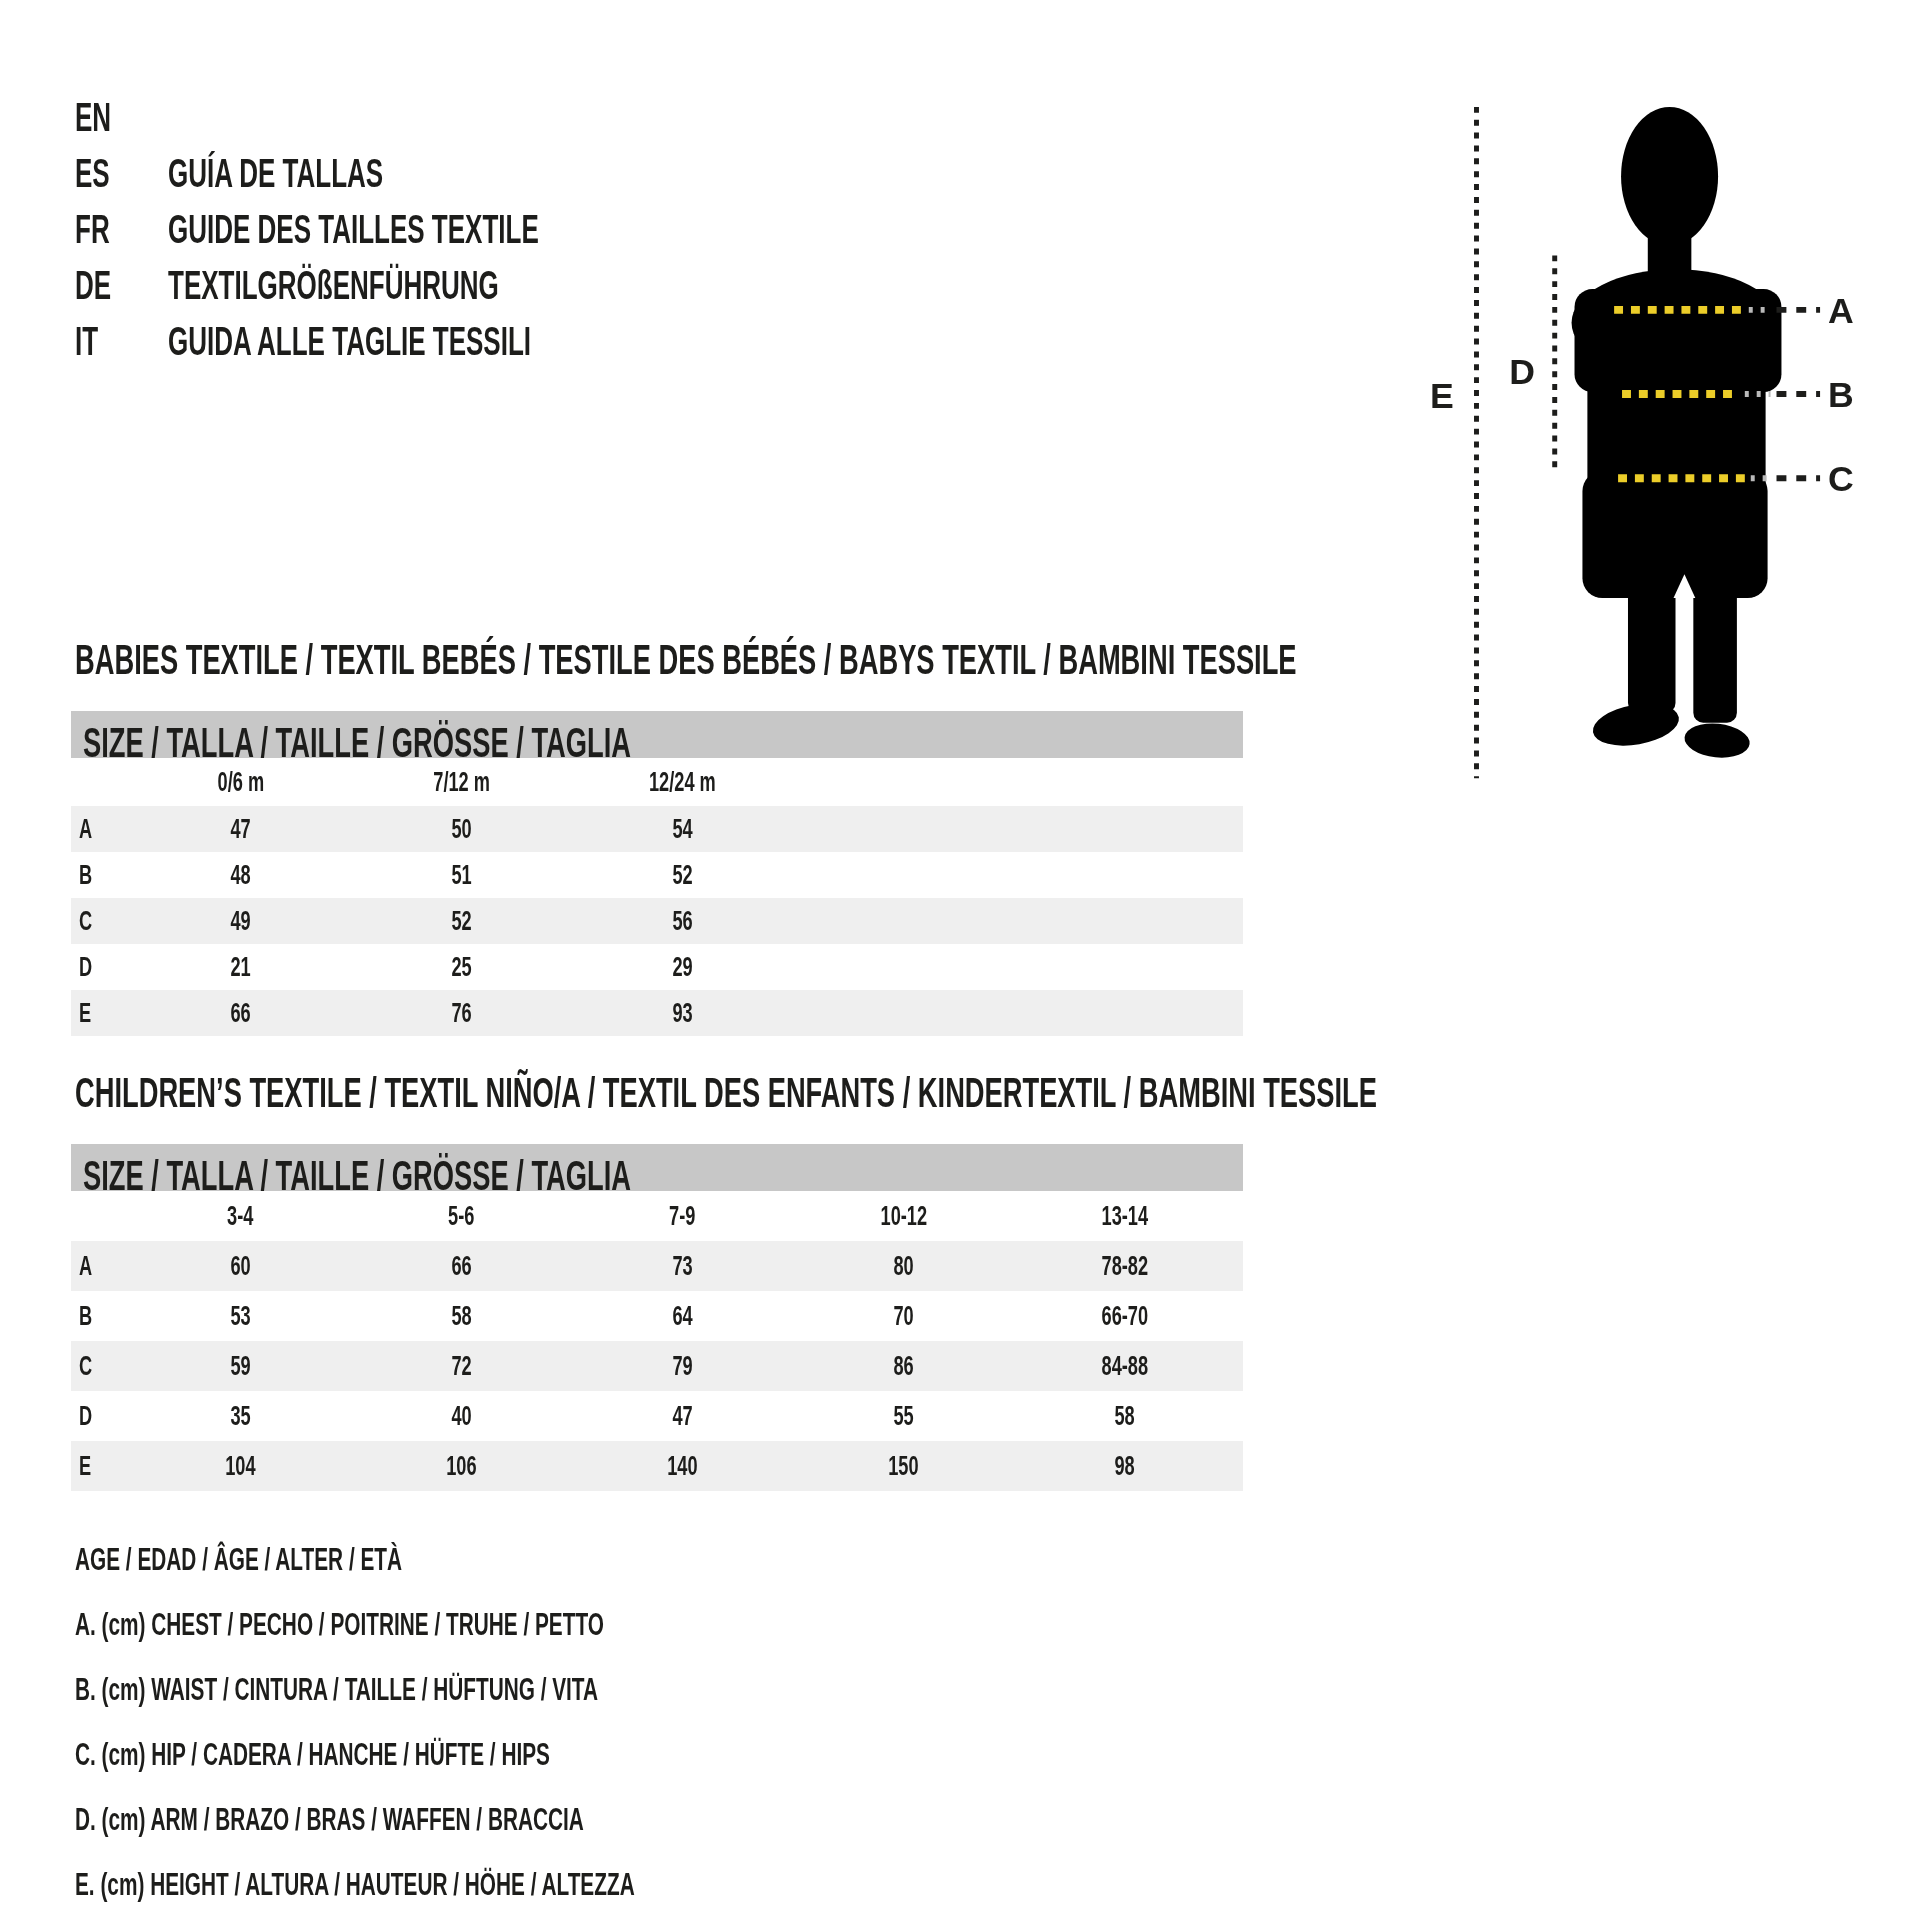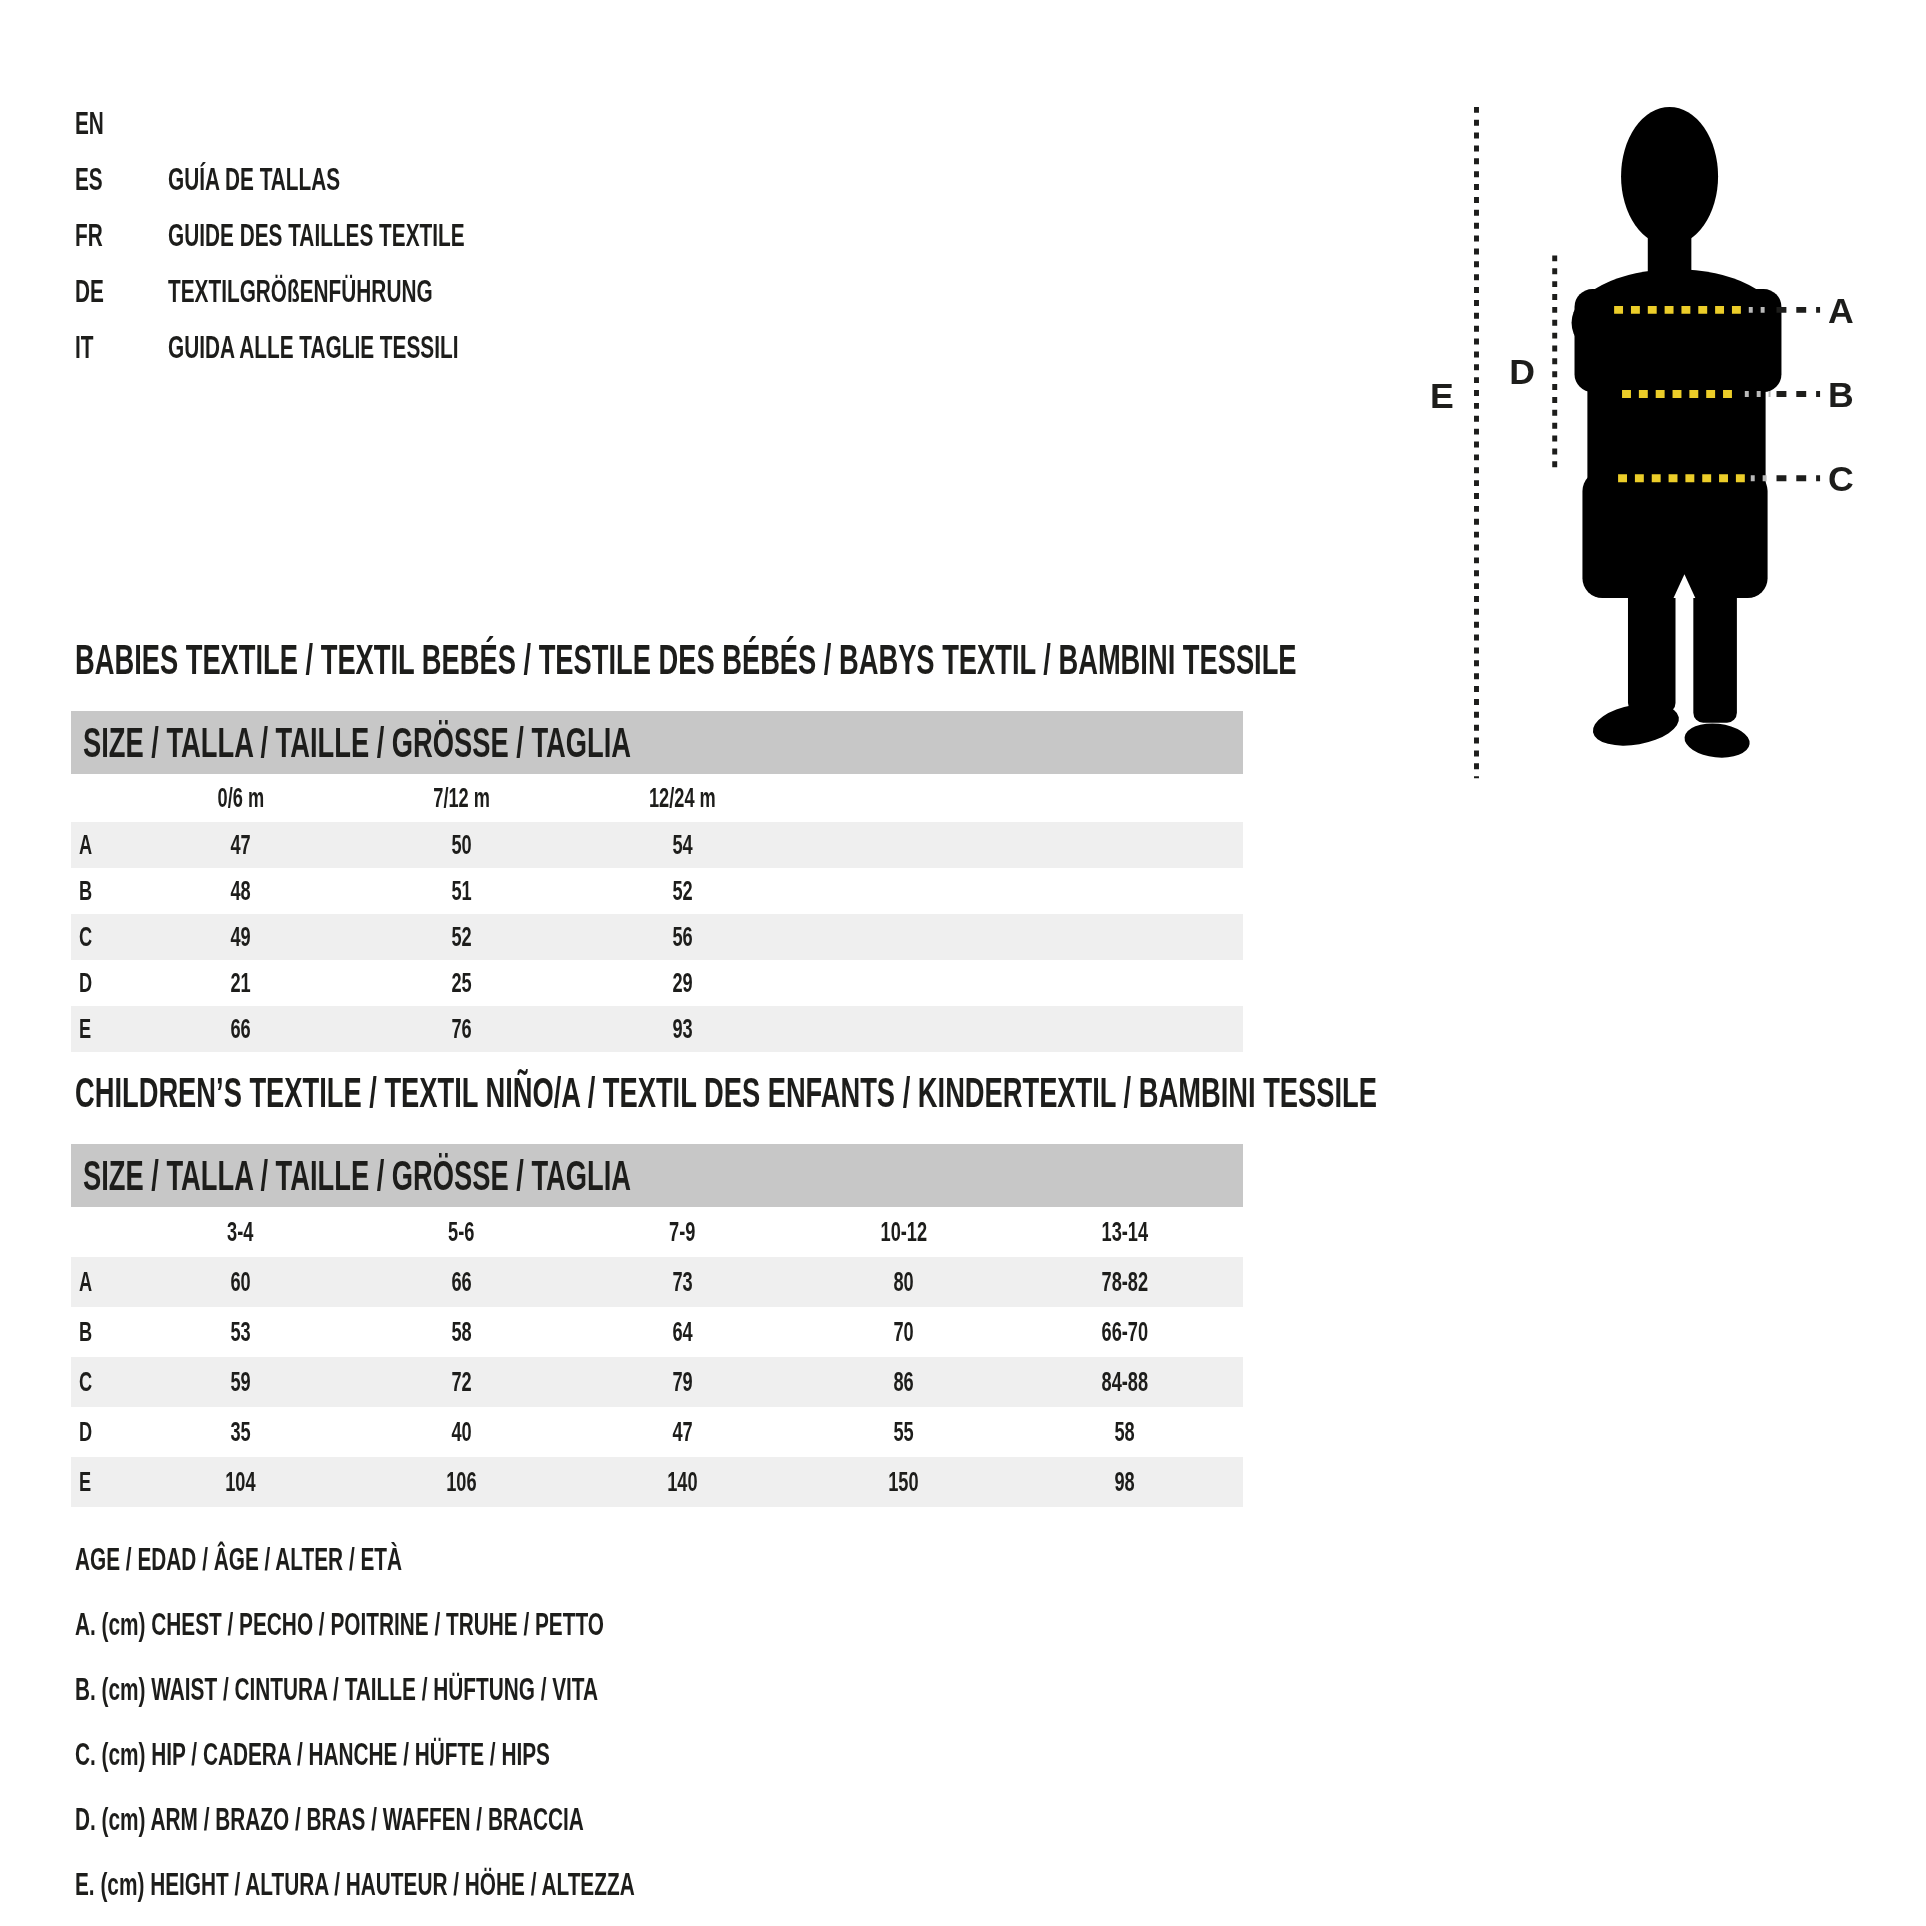--- a/index.html
+++ b/index.html
@@ -8,32 +8,32 @@
     background:#ffffff;color:#1d1d1b;
     font-family:"Liberation Sans", sans-serif;
     font-weight:bold;
   }
   
   .cond{display:inline-block;transform:scaleX(0.65);transform-origin:0 50%;white-space:nowrap;}
   .condc{display:inline-block;transform:scaleX(0.65);transform-origin:50% 50%;white-space:nowrap;}
 
   
   .lang-block{position:absolute;left:75px;top:95px;}
-  .lang-row{display:flex;height:56px;align-items:center;font-size:32px;}
+  .lang-row{display:flex;height:56px;font-size:40px;}
   .lang-code{width:93px;}
   
   .section-heading{position:absolute;left:75px;font-size:42px;height:44px;line-height:44px;}
   .heading-babies{top:638px;}
   .heading-children{top:1071px;}
 
   
   .size-table{position:absolute;left:71px;width:1172px;}
   .table-babies{top:711px;}
   .table-children{top:1144px;}
-  .size-bar{height:63px;line-height:63px;background:#c7c7c7;font-size:42px;padding-left:12px;box-sizing:border-box;}
+  .size-bar{height:47px;line-height:63px;background:#c7c7c7;font-size:42px;padding-left:12px;box-sizing:border-box;}
   .t-row{display:flex;align-items:center;height:46px;font-size:28px;}
   .t-row.cols{height:48px;}
   .table-children .t-row{height:50px;}
   .t-row.stripe{background:#efefef;}
   .t-lab{width:59px;padding-left:8px;box-sizing:border-box;}
   .t-cell{width:221px;text-align:center;}
 
   
   .legend{position:absolute;left:75px;top:1527px;}
   .legend-line{height:65px;line-height:65px;font-size:32px;}

